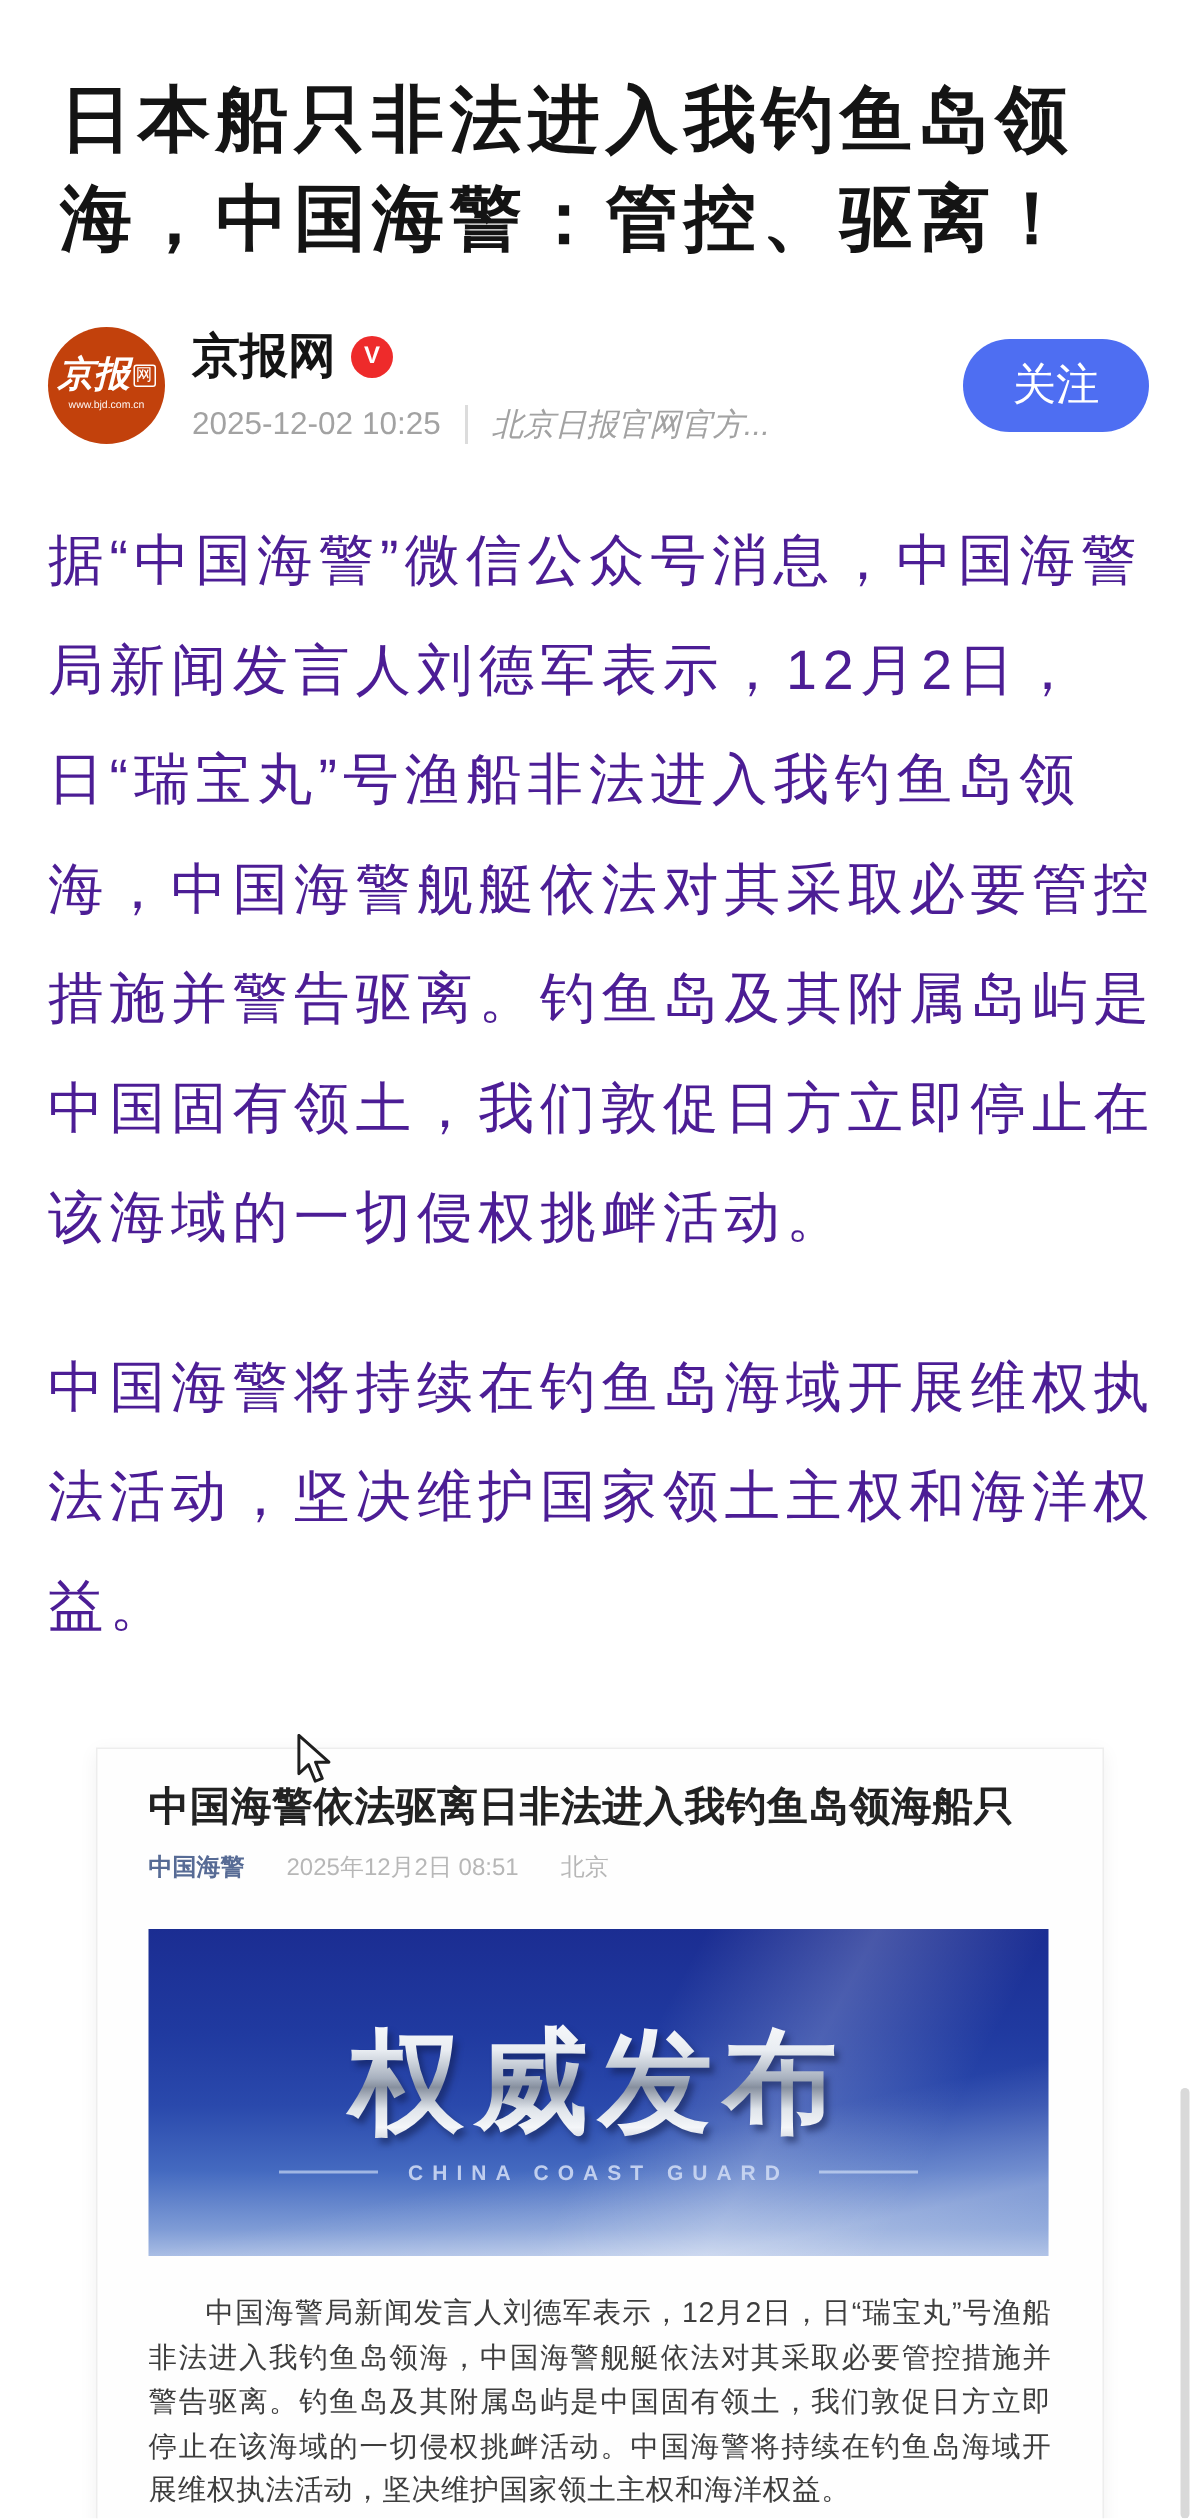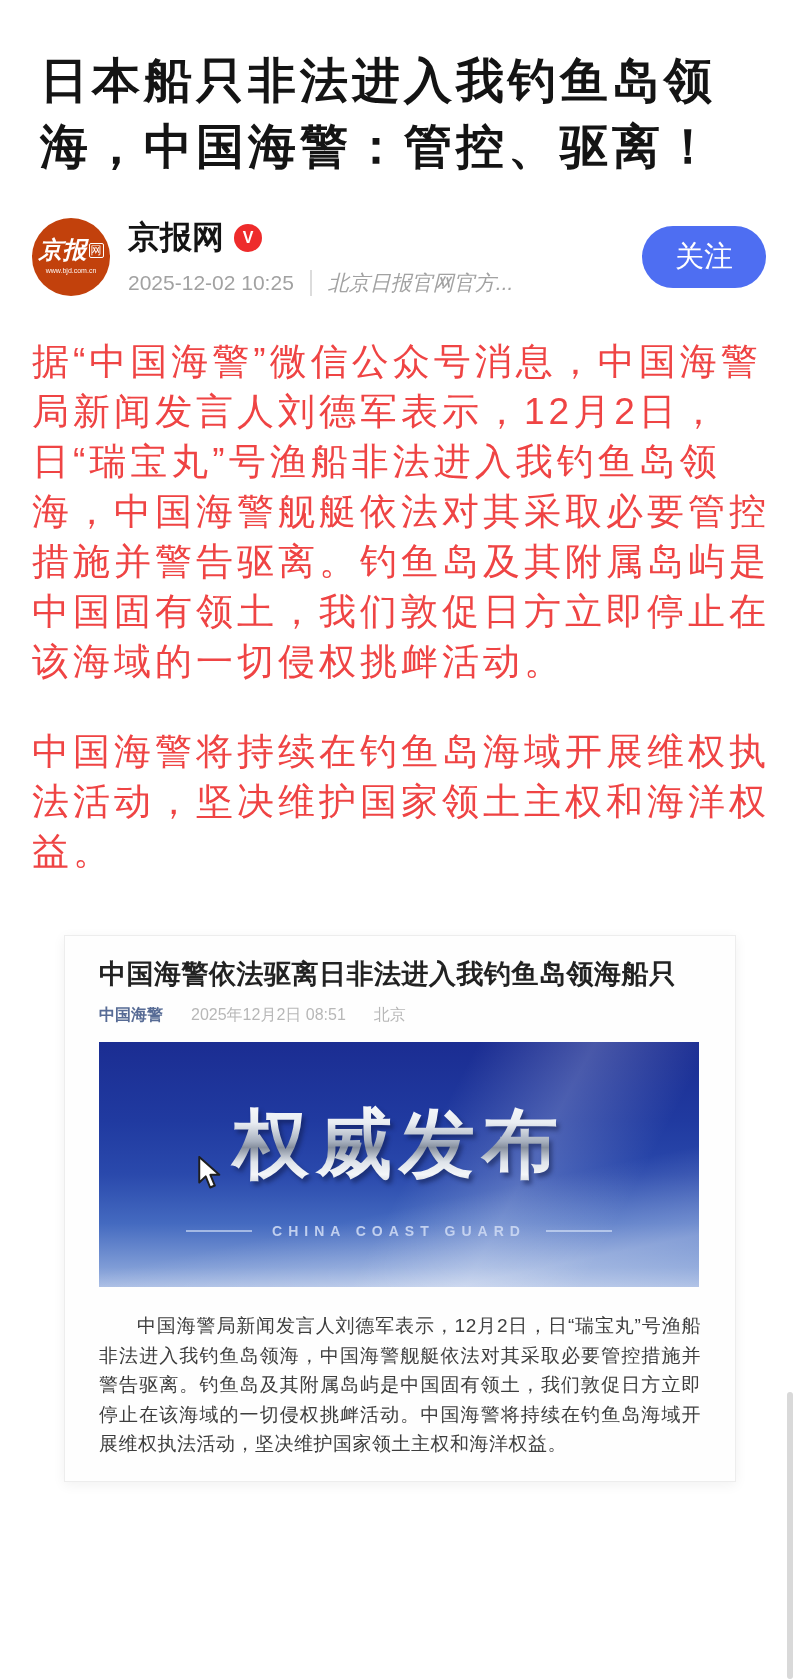--- a/index.html
+++ b/index.html
@@ -120,23 +120,23 @@
     font-size: 29px;
     height: 62px;
     padding: 0 33px;
     border-radius: 31px;
     cursor: pointer;
   }
   
   .para {
     margin: 0 30px 0 32px;
     font-size: 37px;
-    line-height: 50px;
+    line-height: 73px;
     letter-spacing: 4px;
-    color: #ef4444;
+    color: #4c1d95;
   }
   .para.first { margin-top: 40px; }
   .para + .para { margin-top: 40px; }
   
   .card {
     position: relative;
     margin: 58px auto 0;
     width: 672px;
     background: #fefefe;
     border: 1px solid #ededed;
@@ -159,23 +159,23 @@
   }
   .card-account {
     color: #576b95;
     font-weight: 700;
     cursor: pointer;
   }
   .card-date, .card-loc { color: #b7b7b7; }
   
   .banner {
     position: relative;
-    margin-top: 16px;
+    margin-top: 30px;
     width: 600px;
-    height: 245px;
+    height: 218px;
     background:
       linear-gradient(118deg, rgba(255,255,255,0) 52%, rgba(255,255,255,.20) 68%, rgba(255,255,255,0) 84%),
       linear-gradient(168deg, rgba(255,255,255,0) 62%, rgba(255,255,255,.28) 86%, rgba(255,255,255,.10) 100%),
       linear-gradient(180deg, #1b2d92 0%, #203aa0 32%, #2a49ac 54%, #446ac0 74%, #7f9cd6 92%, #a9bde4 100%);
     overflow: hidden;
   }
   .banner-headline {
     position: absolute;
     top: 52px;
     left: 0;

